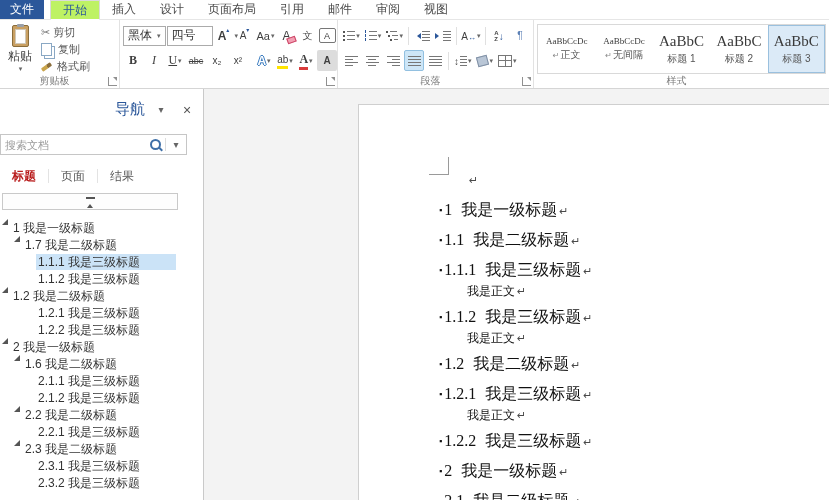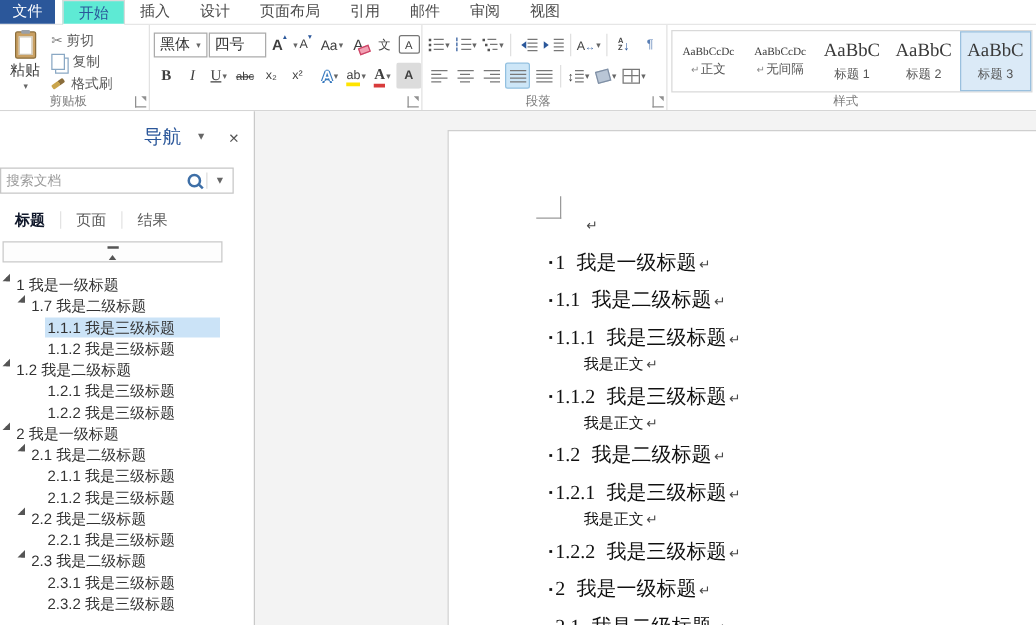--- a/index.html
+++ b/index.html
@@ -3,21 +3,21 @@
 <meta charset="utf-8">
 <style>
   html,body{margin:0;padding:0;}
   body{width:829px;height:500px;overflow:hidden;background:#fff;
        font-family:"Liberation Sans","DejaVu Sans",sans-serif;font-size:12px;color:#333;position:relative;}
   
   .ribbon{position:absolute;top:0;left:0;right:0;height:88px;background:#fff;border-bottom:1px solid #d5d5d5;}
   .tabrow{height:19px;display:flex;align-items:stretch;border-bottom:1px solid #e6e6e6;}
   .file-tab{background:#2b579a;color:#fff;padding:0 10px;display:flex;align-items:center;font-size:12px;}
   .rtab{padding:0 12px;display:flex;align-items:center;color:#4a4a4a;}
-  .rtab.active{color:#2b579a;background:#5eead4;border:1px solid #dadada;border-bottom:1px solid #fff;margin-bottom:-1px;margin-left:6px;font-family:Liberation Mono, monospace;}
+  .rtab.active{color:#2b579a;background:#bef264;border:1px solid #dadada;border-bottom:1px solid #fff;margin-bottom:-1px;margin-left:6px;font-family:Liberation Mono, monospace;}
   .groups{display:flex;height:68px;}
   .rgroup{position:relative;border-right:1px solid #e2e2e2;padding:2px 3px 13px 3px;box-sizing:border-box;overflow:hidden;}
   .glabel{position:absolute;bottom:0;left:0;right:10px;text-align:center;font-size:10px;color:#7b7b7b;}
   .launcher{position:absolute;right:2px;bottom:2px;width:8px;height:8px;border-left:1px solid #909090;border-bottom:1px solid #909090;}
   .launcher::after{content:"";position:absolute;right:0;top:0;border-top:4px solid #909090;border-left:4px solid transparent;}
   .frow{display:flex;align-items:center;height:23px;gap:1px;margin-top:2px;}
   .ib{height:19px;min-width:16px;display:flex;align-items:center;justify-content:center;color:#3f3f3f;font-size:12px;padding:0 1px;border:1px solid transparent;border-radius:2px;}
   .ib.active-btn{background:#cde6f7;border-color:#92c0e0;}
   .dd{font-size:7px;color:#666;margin-left:1px;}
   .dd::before{content:"▾";}
@@ -101,21 +101,21 @@
   .nav-head .ib{margin-left:6px;}
   .searchbox{margin:14px 16px 0 0;height:19px;border:1px solid #c6c6c6;display:flex;align-items:center;background:#fff;}
   .searchbox input{flex:1;border:0;outline:none;font-size:11px;color:#444;padding:0 4px;min-width:0;font-family:inherit;background:transparent;}
   .searchbox input::placeholder{color:#9b9b9b;}
   .ic-search{width:7px;height:7px;border:2px solid #3e6fa7;border-radius:50%;position:relative;margin:0 4px;}
   .ic-search::after{content:"";position:absolute;width:5px;height:2px;background:#3e6fa7;transform:rotate(45deg);right:-4px;bottom:-2px;}
   .sb-sep{width:1px;height:13px;background:#ddd;}
   .nav-tabs{display:flex;gap:0;margin:10px 0 0 0;height:22px;align-items:center;}
   .nav-tab{padding:0 12px;color:#595959;font-size:12px;border-right:1px solid #e3e3e3;height:14px;display:flex;align-items:center;}
   .nav-tab:last-child{border-right:0;}
-  .nav-tab.selected{color:#0f172a;font-weight:bold;}
+  .nav-tab.selected{color:#b91c1c;font-weight:bold;}
   .jumpbox{margin:6px 0 0 2px;width:174px;height:15px;border:1px solid #c9c9c9;background:#fdfdfd;display:flex;align-items:center;justify-content:center;}
   .ic-top{width:9px;height:8px;border-top:2px solid #555;position:relative;}
   .ic-top::after{content:"";position:absolute;top:2px;left:1px;border:3px solid transparent;border-bottom:4px solid #555;}
   .navtree{margin-top:4px;}
   .nav-item{display:flex;align-items:center;height:16px;margin-bottom:1px;font-size:12px;color:#333;width:176px;}
   .tri{width:0;height:0;border:3.5px solid transparent;border-bottom-color:#555;border-right-color:#555;margin-right:3px;flex:none;}
   .tri.hidden{visibility:hidden;border:0;margin:0;width:0;}
   .nav-label-wrap{flex:1;display:flex;align-items:center;height:100%;padding-left:2px;white-space:nowrap;overflow:hidden;margin-top:12px;}
   .nav-item.selected .nav-label-wrap{background:#cbe3f7;}
   
@@ -426,21 +426,21 @@
     <span class="nav-indent" style="width: 2px;"></span>
     <span class="tri"></span>
     <span class="nav-label-wrap">
             <span>2 我是一级标题</span>
           </span>
   </div>
         <div class="nav-item">
     <span class="nav-indent" style="width: 14px;"></span>
     <span class="tri"></span>
     <span class="nav-label-wrap">
-            <span>2.1 我是二级标题</span>
+            <span>1.6 我是二级标题</span>
           </span>
   </div>
         <div class="nav-item">
     <span class="nav-indent" style="width: 36px;"></span>
     <span class="tri hidden"></span>
     <span class="nav-label-wrap">
             <span>2.1.1 我是三级标题</span>
           </span>
   </div>
         <div class="nav-item">

